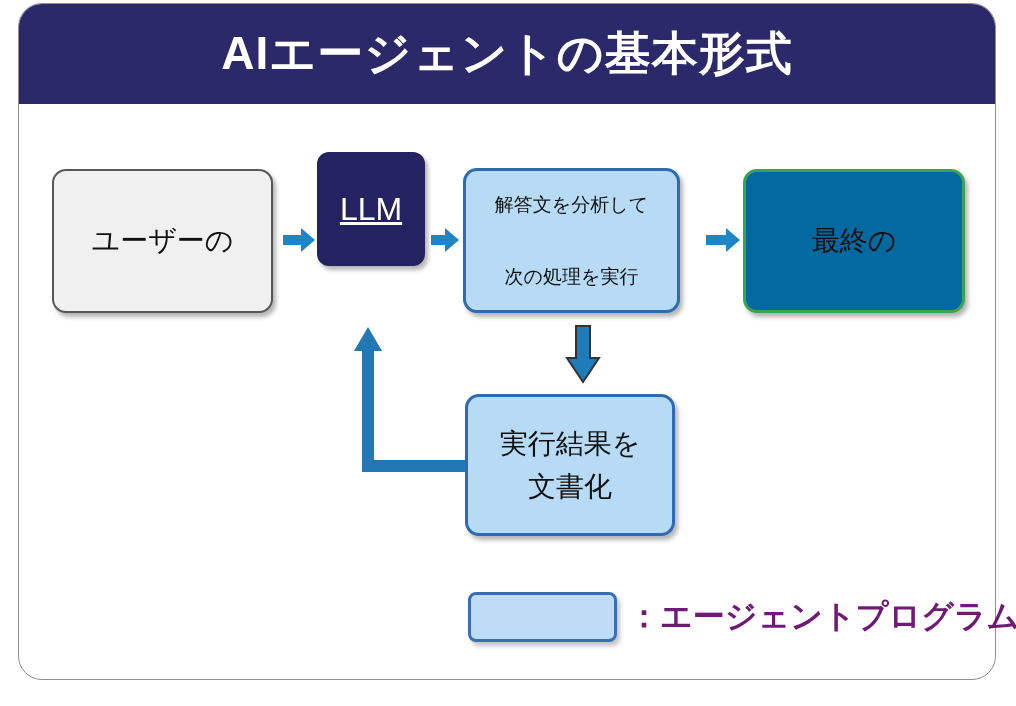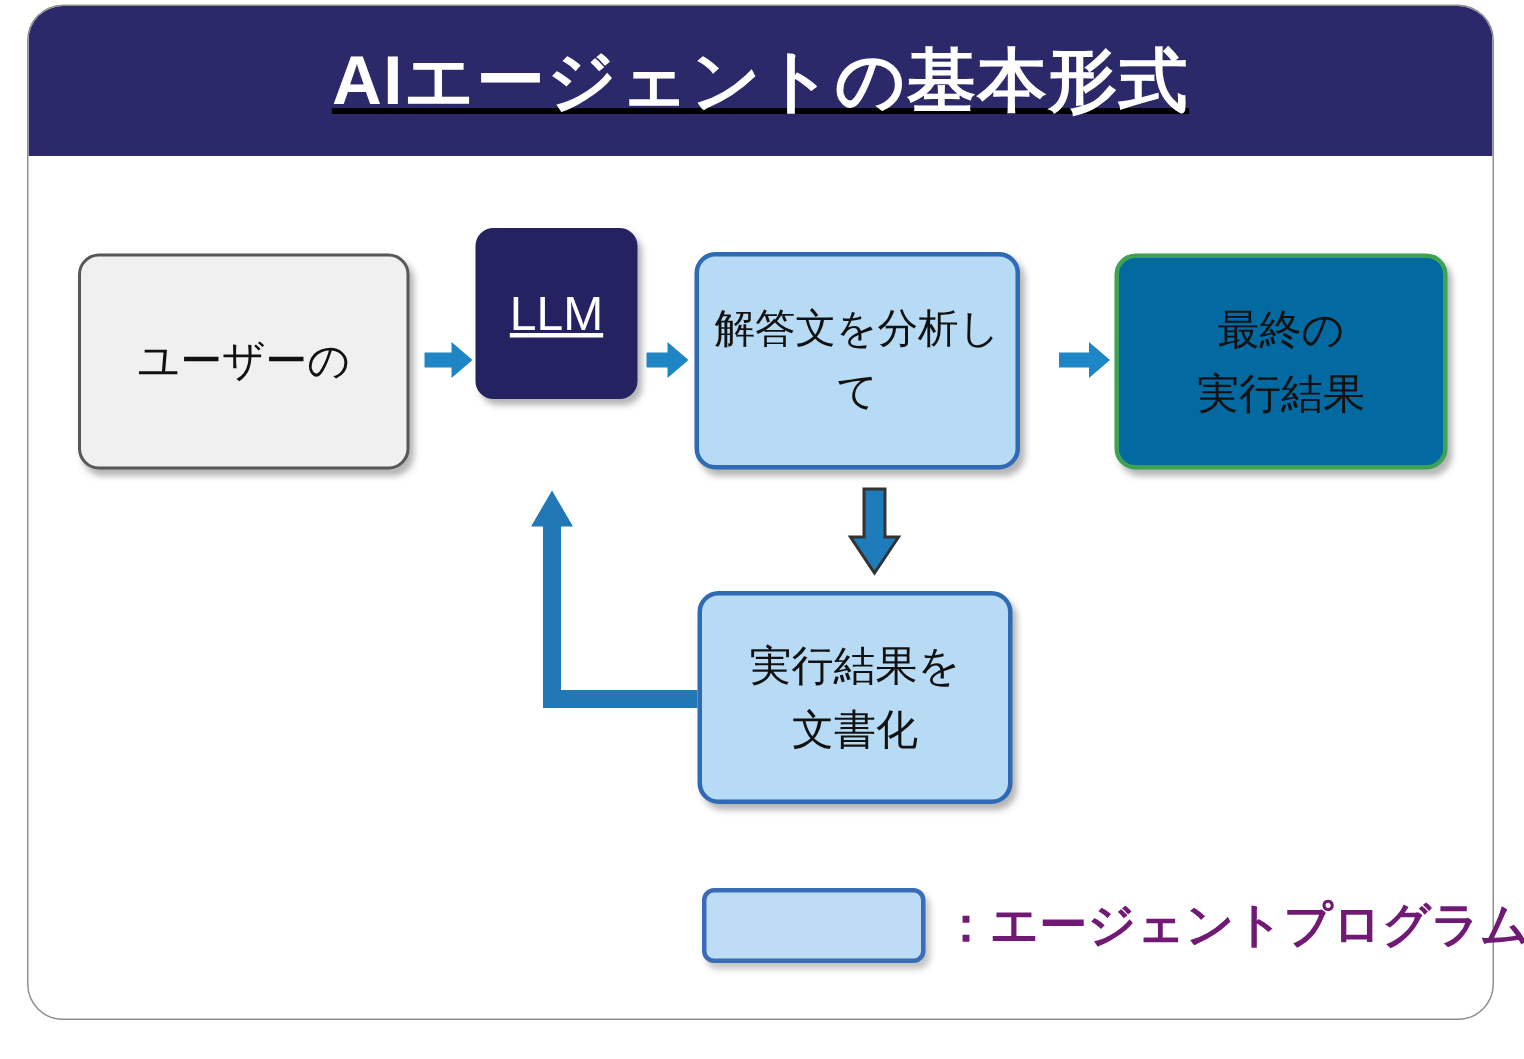--- a/index.html
+++ b/index.html
@@ -8,21 +8,21 @@
 
   
   .panel{
     position:absolute;left:18px;top:3px;width:978px;height:677px;
     background:#ffffff;border:1.5px solid #8f8f8f;border-radius:24px;
     box-sizing:border-box;overflow:hidden;
   }
   .panel-header{
     position:absolute;left:0;top:0;width:100%;height:100px;
     background:#2b2969;
-    display:flex;align-items:center;justify-content:center;text-decoration:underline;
+    display:flex;align-items:center;justify-content:center;
   }
   .panel-title{
     color:#ffffff;font-size:46px;font-weight:800;letter-spacing:1px;
     white-space:nowrap;
   }
 
   
   .node{
     position:absolute;box-sizing:border-box;border-radius:14px;
     display:flex;flex-direction:column;align-items:center;justify-content:center;
@@ -33,21 +33,21 @@
     left:52px;top:169px;width:221px;height:144px;
     background:#f0f0f0;border:2.5px solid #57575a;gap:48px;
   }
   .node-llm{
     left:317px;top:152px;width:108px;height:114px;
     background:#242260;border:none;border-radius:12px;
     color:#ffffff;font-size:32px;line-height:1.2;text-decoration:underline;
   }
   .node-analyze{
     left:463px;top:168px;width:217px;height:145px;
-    background:#b7dbf4;border:3px solid #2f6ab4;font-size:27px;gap:42px;
+    background:#b7dbf4;border:3px solid #2f6ab4;font-size:19px;gap:42px;
   }
   .node-final{
     left:743px;top:169px;width:222px;height:144px;
     background:#0369a1;border:3px solid #3ca254;
   }
   .node-doc{
     left:465px;top:394px;width:210px;height:142px;
     background:#b7dbf4;border:3px solid #2f6ab4;
   }
 
@@ -80,25 +80,25 @@
   <div class="node node-user">
     <div>ユーザーの</div>
   </div>
 
   <div class="node node-llm">
     <div>LLM</div>
   </div>
 
   <div class="node node-analyze">
     <div>解答文を分析して</div>
+    <div>次の処理を実行</div>
   </div>
 
   <div class="node node-final">
     <div>最終の</div>
-    <div>実行結果</div>
   </div>
 
   <div class="node node-doc">
     <div>実行結果を</div>
     <div>文書化</div>
   </div>
 
   <svg id="arrows" viewBox="0 0 1016 706" xmlns="http://www.w3.org/2000/svg">
 
     <polygon points="283,235 301,235 301,228 315,240 301,252 301,245 283,245" fill="#1e86c4"></polygon>

